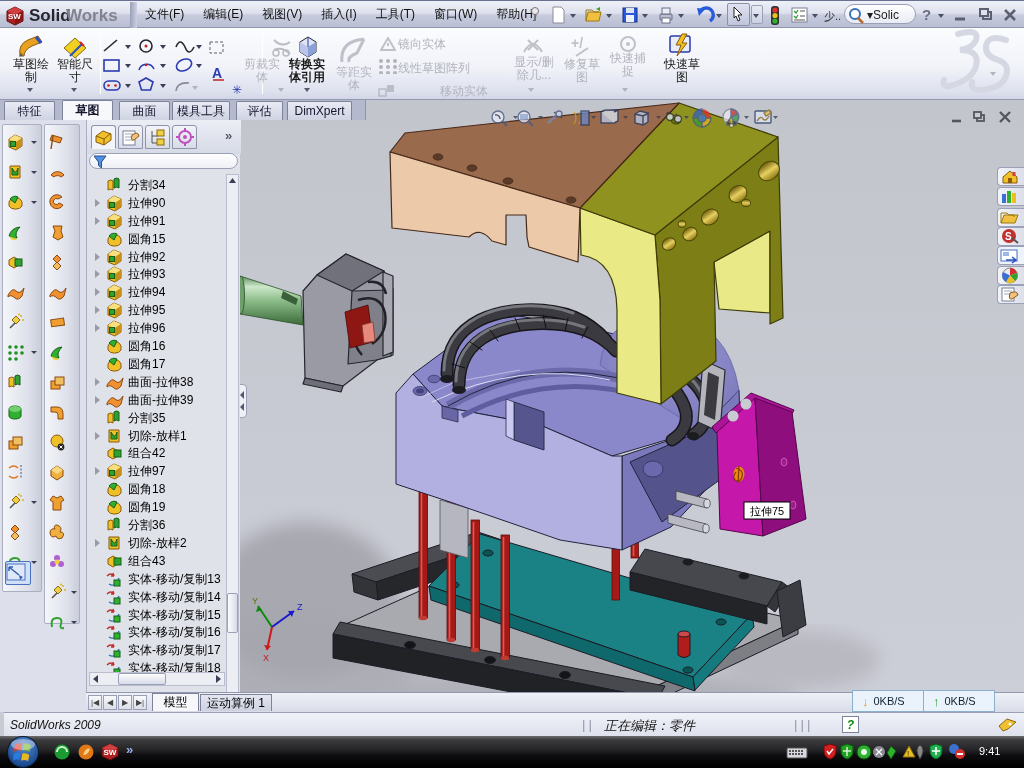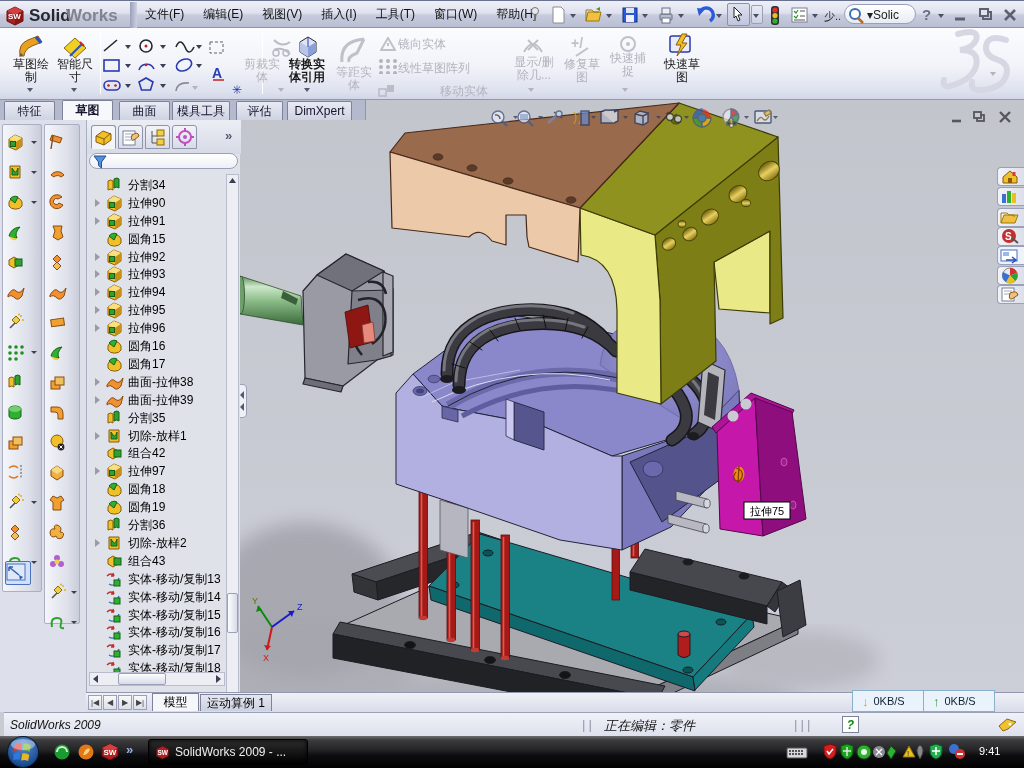--- a/index.html
+++ b/index.html
@@ -964,27 +964,20 @@
  <svg class="abs" style="left:78px;top:8px" width="17" height="17">
         <circle cx="8" cy="8" r="7.5" fill="#e07818"></circle>
         <path d="M5,11 q3,-8 7,-6 q-2,6 -7,6z" fill="#f8d080"></path>
       </svg>
  <svg class="abs" style="left:100px;top:6px" width="20" height="20">
         <polygon points="2,6 10,2 18,6 18,14 10,18 2,14" fill="#b02020" stroke="#5f0f0f"></polygon>
         <polygon points="2,6 10,10 18,6 10,2" fill="#d04040"></polygon>
         <text x="3.5" y="13" font-size="8" font-weight="bold" fill="#fff">SW</text>
       </svg>
  <div class="abs" style="left:126px;top:6px;color:#9ab0e8;font-size:13px;font-weight:bold;">»</div>
- <div class="tbtn" style="left:148px;width:160px;background:linear-gradient(#2e2e30,#111 60%,#000);border:1px solid #000;box-shadow:inset 0 0 4px #000;">
-  <svg style="margin:0 5px 0 6px" width="15" height="15">
-          <polygon points="1.5,4 7.5,1 13.5,4 13.5,11 7.5,14 1.5,11" fill="#b02020" stroke="#5f0f0f"></polygon>
-          <text x="2.5" y="10" font-size="6.5" font-weight="bold" fill="#fff">SW</text>
-        </svg>
-  SolidWorks 2009 - ...
- </div>
  <svg class="abs" style="left:786px;top:11px" width="22" height="12">
         <rect x="1" y="1" width="20" height="10" rx="1" fill="#d8d8e0" stroke="#555"></rect>
         <g fill="#555">
           <rect x="3" y="3" width="2" height="2"></rect>
           <rect x="6" y="3" width="2" height="2"></rect>
           <rect x="9" y="3" width="2" height="2"></rect>
           <rect x="12" y="3" width="2" height="2"></rect>
           <rect x="15" y="3" width="2" height="2"></rect>
           <rect x="3" y="6" width="2" height="2"></rect>
           <rect x="6" y="6" width="2" height="2"></rect>

